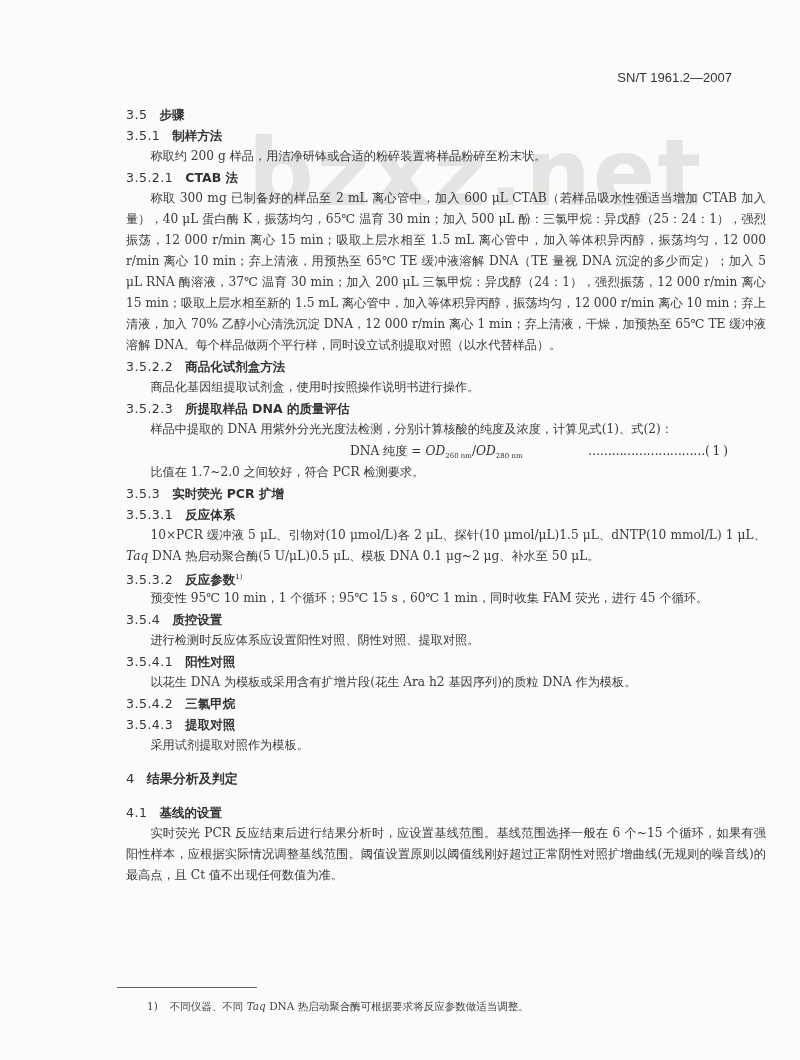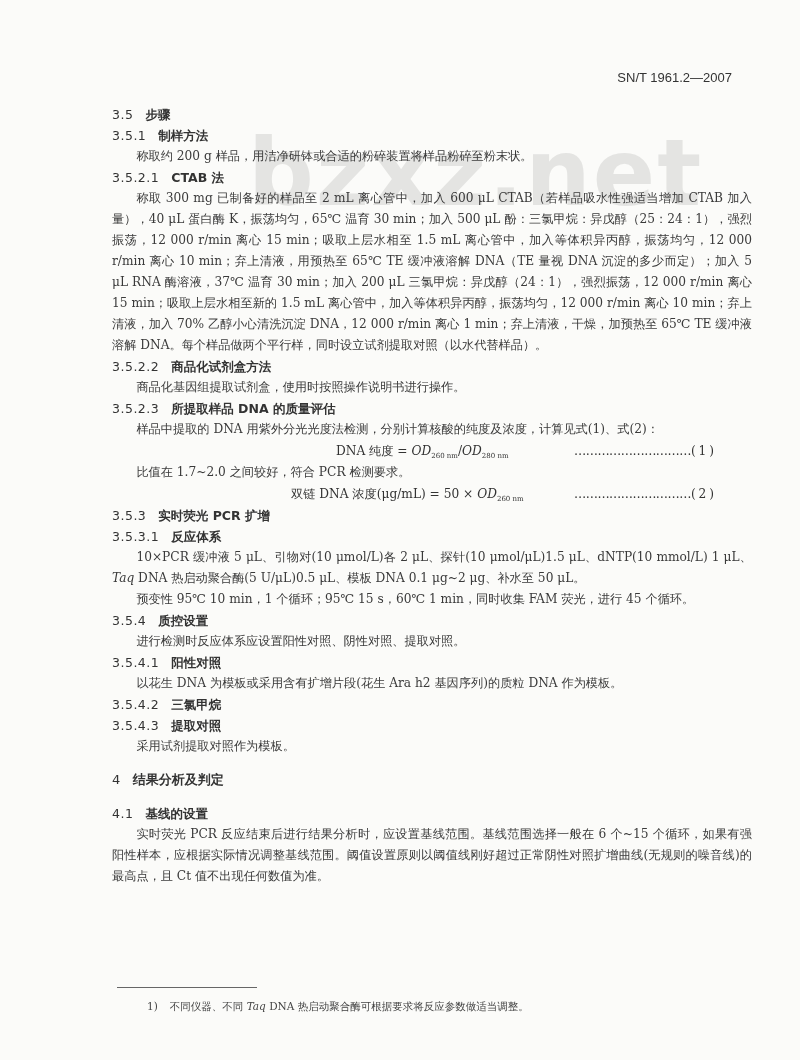--- a/index.html
+++ b/index.html
@@ -9,21 +9,21 @@
     }
     .page { position: absolute; left: 0; top: 0; width: 800px; height: 1060px; }
     .watermark {
       position: absolute; left: 248px; top: 128px; font-family: "DejaVu Sans", "Liberation Sans", sans-serif;
       font-weight: bold; font-size: 92px; color: #e4e4e2; letter-spacing: 2px; line-height: 1; z-index: 0;
     }
     .std-code {
       position: absolute; right: 68px; top: 70px; font-family: "Liberation Sans", "DejaVu Sans", sans-serif;
       font-size: 13px; color: #333; z-index: 1;
     }
-    .content { position: absolute; left: 112px; top: 104px; width: 640px; z-index: 1; }
+    .content { position: absolute; left: 126px; top: 104px; width: 640px; z-index: 1; }
     .h { font-family: "DejaVu Sans", "Liberation Sans", sans-serif; font-size: 12.5px; font-weight: bold; color: #333; height: 21px; line-height: 21px; white-space: nowrap; }
     .h .num { font-weight: normal; display: inline-block; margin-right: 12px; letter-spacing: 0.5px; }
     .p { font-size: 12.2px; line-height: 21px; text-indent: 2em; text-align: justify; color: #3a3a3a; }
     .formula { font-size: 12.2px; line-height: 22px; height: 22px; position: relative; color: #333; }
     .formula .expr { position: absolute; left: 224px; white-space: nowrap; }
     .formula .expr2 { position: absolute; left: 179px; white-space: nowrap; }
     .formula .dots { position: absolute; left: 462px; white-space: nowrap; letter-spacing: -0.5px; }
     .h.big { font-size: 13px; margin-top: 12px; margin-bottom: 13px; }
     .sup { font-size: 7px; vertical-align: super; font-weight: normal; }
     .footnote-rule { position: absolute; left: 117px; top: 987px; width: 140px; border-top: 1px solid #666; }
@@ -53,32 +53,27 @@
 
     <div class="h"><span class="num">3.5.2.3</span><span>所提取样品 DNA 的质量评估</span></div>
     <div class="p">样品中提取的 DNA 用紫外分光光度法检测，分别计算核酸的纯度及浓度，计算见式(1)、式(2)：</div>
     <div class="formula">
       <span class="expr">
         <span>DNA 纯度 = </span><i>OD</i><sub style="font-size:7px">260 nm</sub><span>/</span><i>OD</i><sub style="font-size:7px">280 nm</sub>
       </span>
       <span class="dots"><span>…………………………</span><span>( 1 )</span></span>
     </div>
     <div class="p">比值在 1.7~2.0 之间较好，符合 PCR 检测要求。</div>
-    <div class="formula">
-      <span class="expr2">
-        <span>双链 DNA 浓度(μg/mL) = 50 × </span><i>OD</i><sub style="font-size:7px">260 nm</sub>
-      </span>
-      <span class="dots"><span>…………………………</span><span>( 2 )</span></span>
-    </div>
 
     <div class="h"><span class="num">3.5.3</span><span>实时荧光 PCR 扩增</span></div>
 
     <div class="h"><span class="num">3.5.3.1</span><span>反应体系</span></div>
     <div class="p"><span>10×PCR 缓冲液 5 μL、引物对(10 μmol/L)各 2 μL、探针(10 μmol/μL)1.5 μL、dNTP(10 mmol/L) 1 μL、</span><i>Taq</i><span> DNA 热启动聚合酶(5 U/μL)0.5 μL、模板 DNA 0.1 μg~2 μg、补水至 50 μL。</span></div>
 
+    <div class="h"><span class="num">3.5.3.2</span><span>反应参数</span><span class="sup">1)</span></div>
     <div class="p">预变性 95℃ 10 min，1 个循环；95℃ 15 s，60℃ 1 min，同时收集 FAM 荧光，进行 45 个循环。</div>
 
     <div class="h"><span class="num">3.5.4</span><span>质控设置</span></div>
     <div class="p">进行检测时反应体系应设置阳性对照、阴性对照、提取对照。</div>
 
     <div class="h"><span class="num">3.5.4.1</span><span>阳性对照</span></div>
     <div class="p">以花生 DNA 为模板或采用含有扩增片段(花生 Ara h2 基因序列)的质粒 DNA 作为模板。</div>
 
     <div class="h"><span class="num">3.5.4.2</span><span>三氯甲烷</span></div>
 

